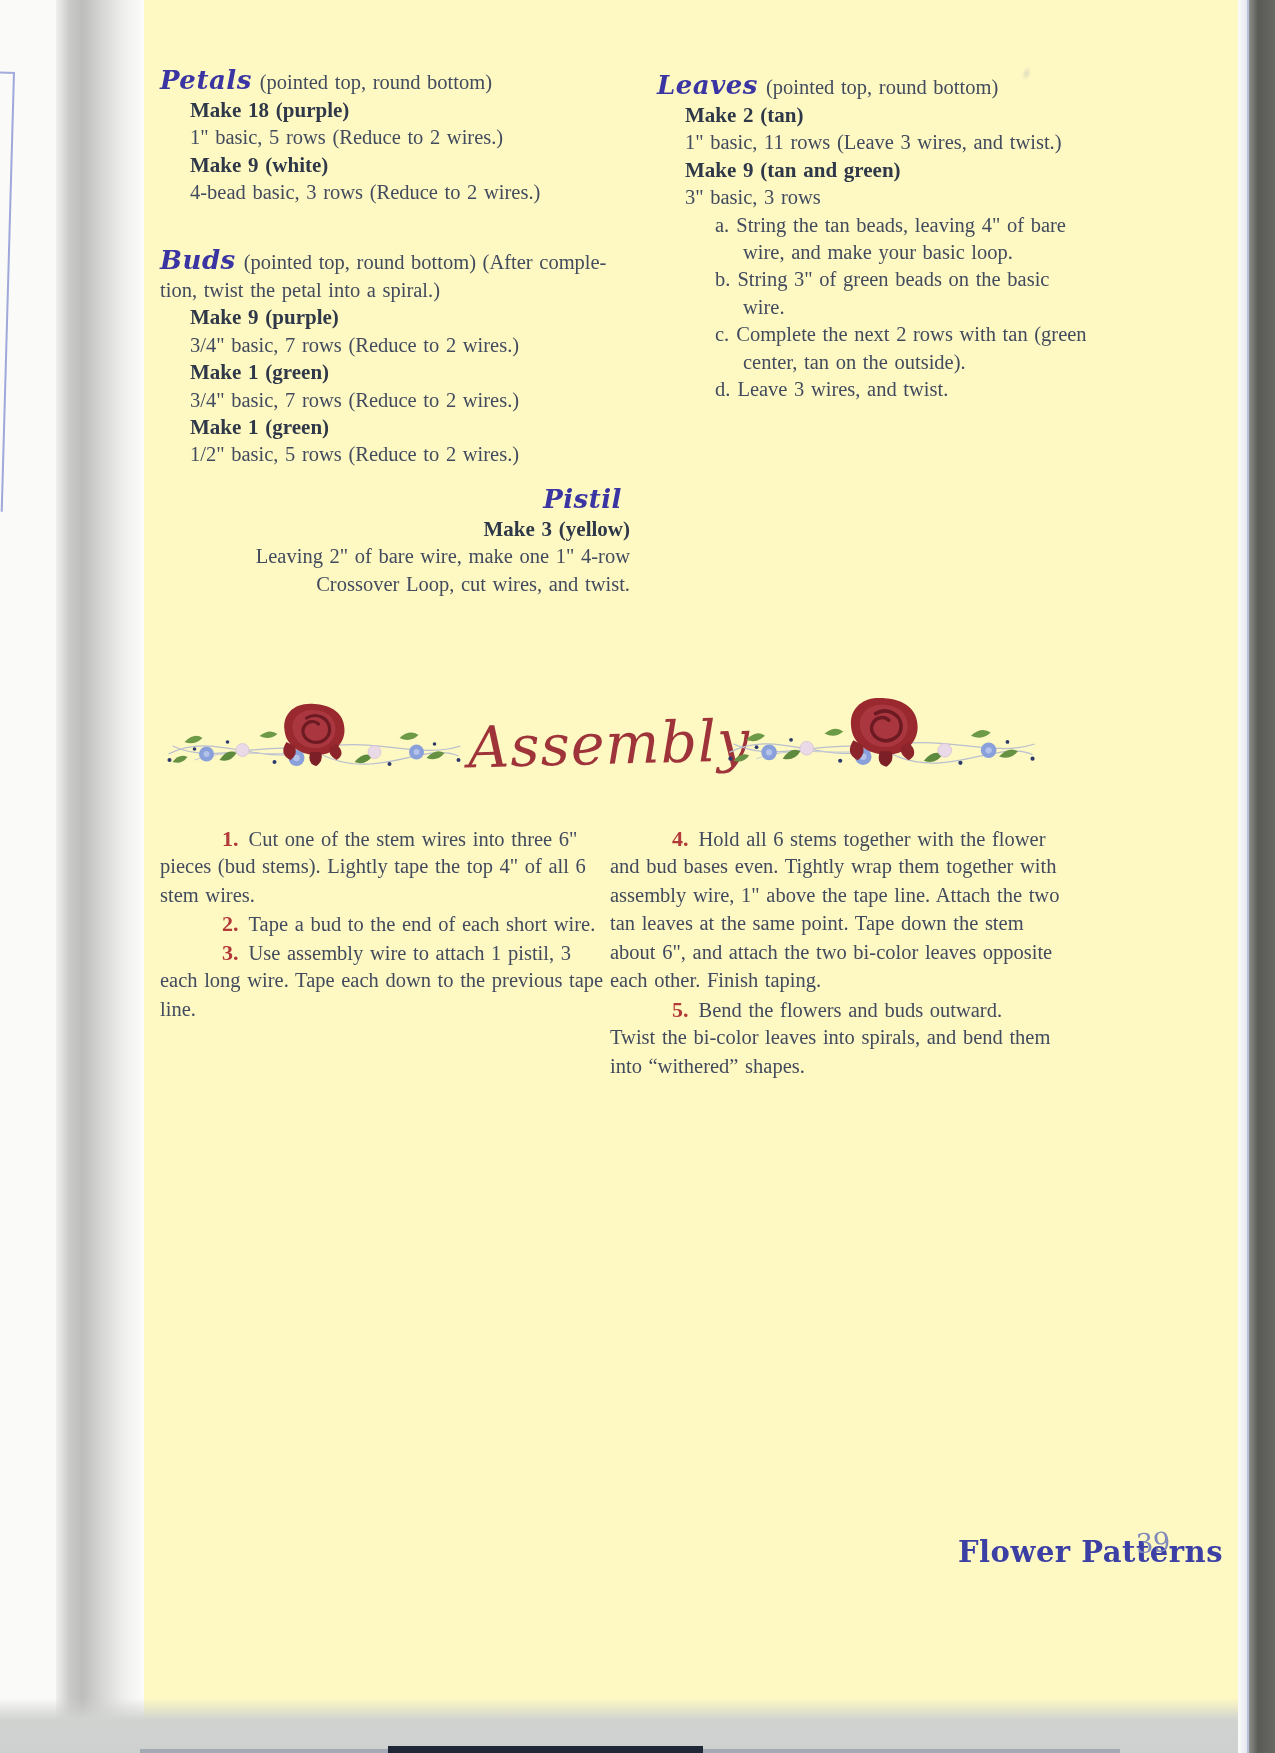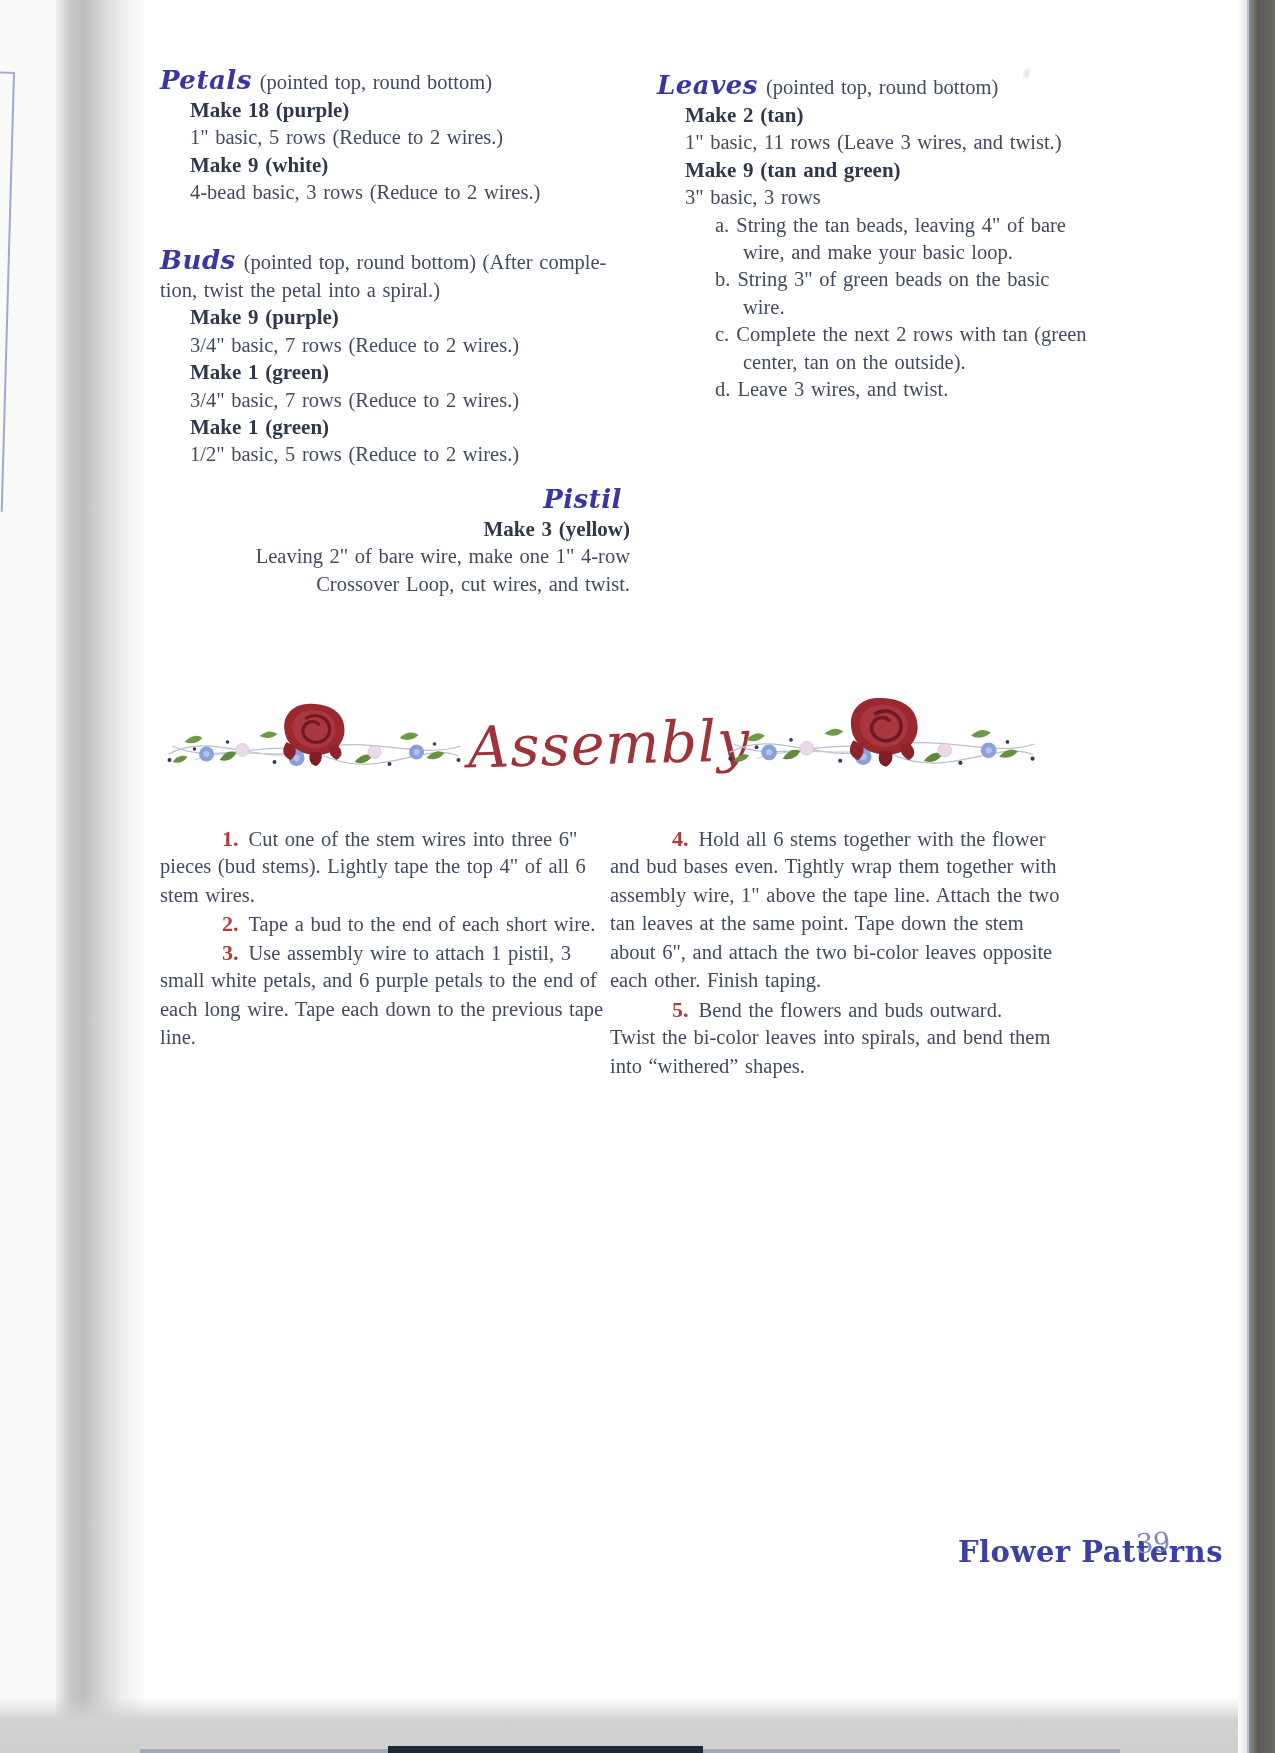--- a/index.html
+++ b/index.html
@@ -1,19 +1,19 @@
 <!DOCTYPE html>
 <html><head>
 <meta charset="utf-8">
 <title>Flower Patterns</title>
 <style>
   html,body{margin:0;padding:0;background:#e8e8e6;}
   #canvas{
     position:relative;width:1275px;height:1753px;overflow:hidden;
-    background:#ffffff;
+    background:#fef9c3;
     font-family:"Liberation Serif", serif;
   }
   
   .sliver{position:absolute;left:0;top:0;width:56px;height:100%;background:#fafaf8;}
   .sliver-border{
     position:absolute;left:-30px;top:72px;width:43px;height:438px;
     border-top:2.5px solid #94 9fd8;
     border-top:2.5px solid #949fd8;border-right:2.5px solid #8f9ad6;
     transform:rotate(1.6deg);transform-origin:top right;opacity:.85;
   }
@@ -225,21 +225,20 @@
       <path d="M34 50 Q 30 62 40 64 Q 48 58 44 50 Z" fill="#7d1f27"></path>
     </g>
   </svg>
 
   <div class="steps" style="left:160px;top:828px;width:440px;">
     <div class="sline first"><span class="snum">1.</span><span>Cut one of the stem wires into three 6"</span></div>
     <div class="sline">pieces (bud stems). Lightly tape the top 4" of all 6</div>
     <div class="sline">stem wires.</div>
     <div class="sline first"><span class="snum">2.</span><span>Tape a bud to the end of each short wire.</span></div>
     <div class="sline first"><span class="snum">3.</span><span>Use assembly wire to attach 1 pistil, 3</span></div>
-    <div class="sline">small white petals, and 6 purple petals to the end of</div>
     <div class="sline">each long wire. Tape each down to the previous tape</div>
     <div class="sline">line.</div>
   </div>
 
   <div class="steps" style="left:610px;top:828px;width:450px;">
     <div class="sline first"><span class="snum">4.</span><span>Hold all 6 stems together with the flower</span></div>
     <div class="sline">and bud bases even. Tightly wrap them together with</div>
     <div class="sline">assembly wire, 1" above the tape line. Attach the two</div>
     <div class="sline">tan leaves at the same point. Tape down the stem</div>
     <div class="sline">about 6", and attach the two bi-color leaves opposite</div>

